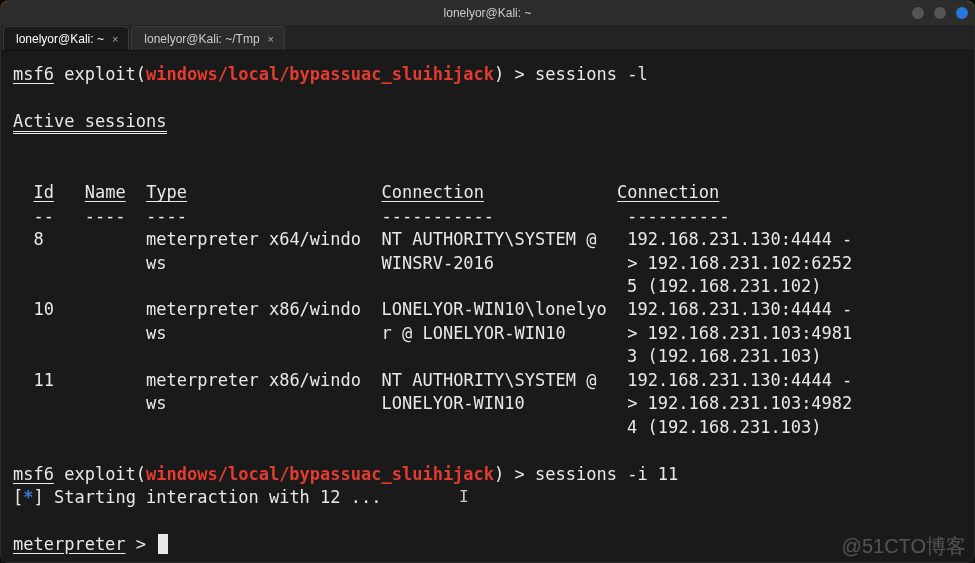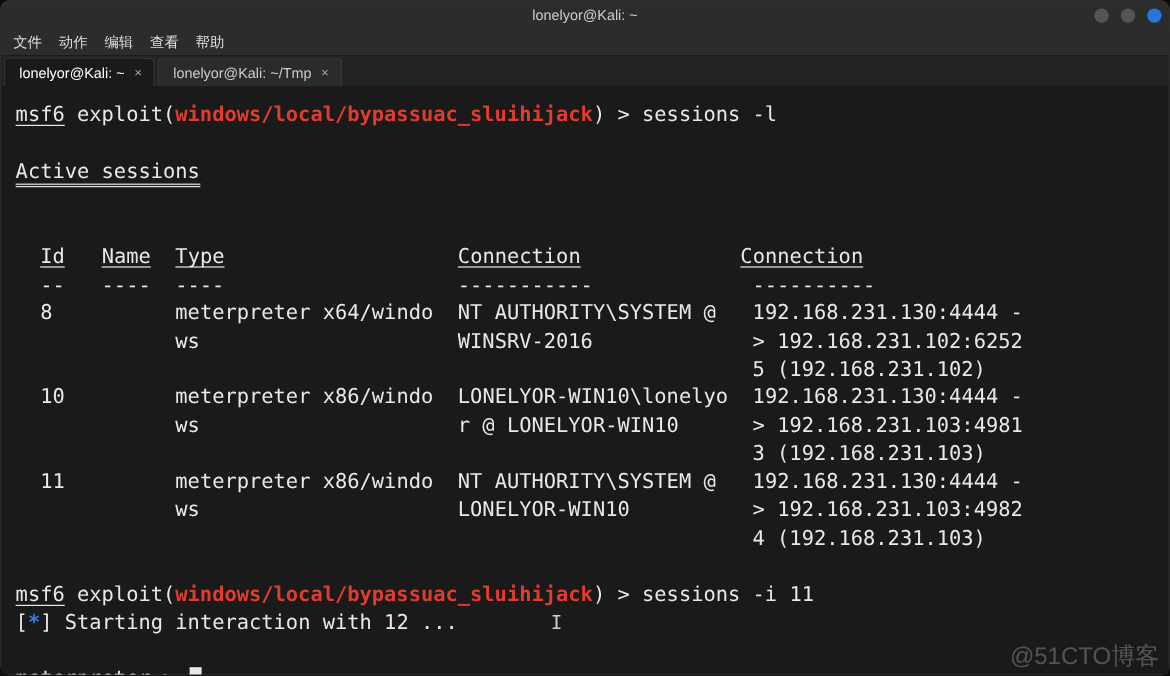--- a/index.html
+++ b/index.html
@@ -1,19 +1,19 @@
 <!DOCTYPE html>
 <html><head>
 <meta charset="utf-8">
 <style>
   * { margin: 0; padding: 0; box-sizing: border-box; }
   html, body { width: 975px; height: 563px; overflow: hidden; font-family: "DejaVu Sans Mono", "Menlo", monospace; background: #0a0a0a; }
   .window {
     width: 975px; height: 563px;
-    background: #404040;
+    background: #a16207;
     border: 1px solid #2a2a2a;
     border-radius: 8px;
     display: flex; flex-direction: column;
     position: relative;
   }
   .titlebar {
     height: 24px;
     background: #2c2c2c;
     display: flex; align-items: center;
     justify-content: center;
@@ -96,27 +96,20 @@
 
   <div class="titlebar">
     <span class="title">lonelyor@Kali: ~</span>
     <div class="win-btns">
       <span class="win-btn win-min"></span>
       <span class="win-btn win-max"></span>
       <span class="win-btn win-close"></span>
     </div>
   </div>
 
-  <div class="menubar">
-    <span>文件</span>
-    <span>动作</span>
-    <span>编辑</span>
-    <span>查看</span>
-    <span>帮助</span>
-  </div>
 
   <div class="tabbar">
     <div class="tab active">
       <span>lonelyor@Kali: ~</span>
       <span class="x">×</span>
     </div>
     <div class="tab">
       <span>lonelyor@Kali: ~/Tmp</span>
       <span class="x">×</span>
     </div>

